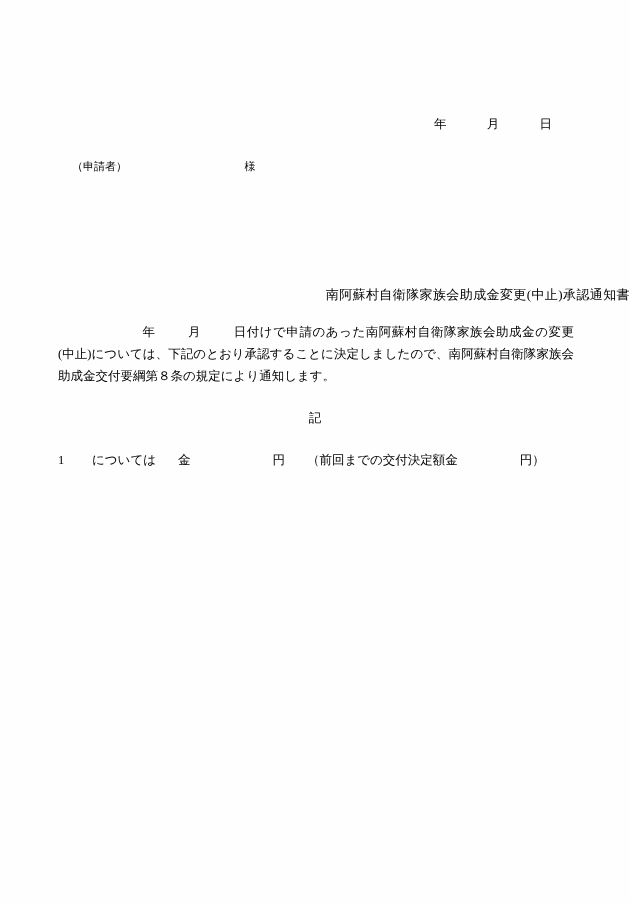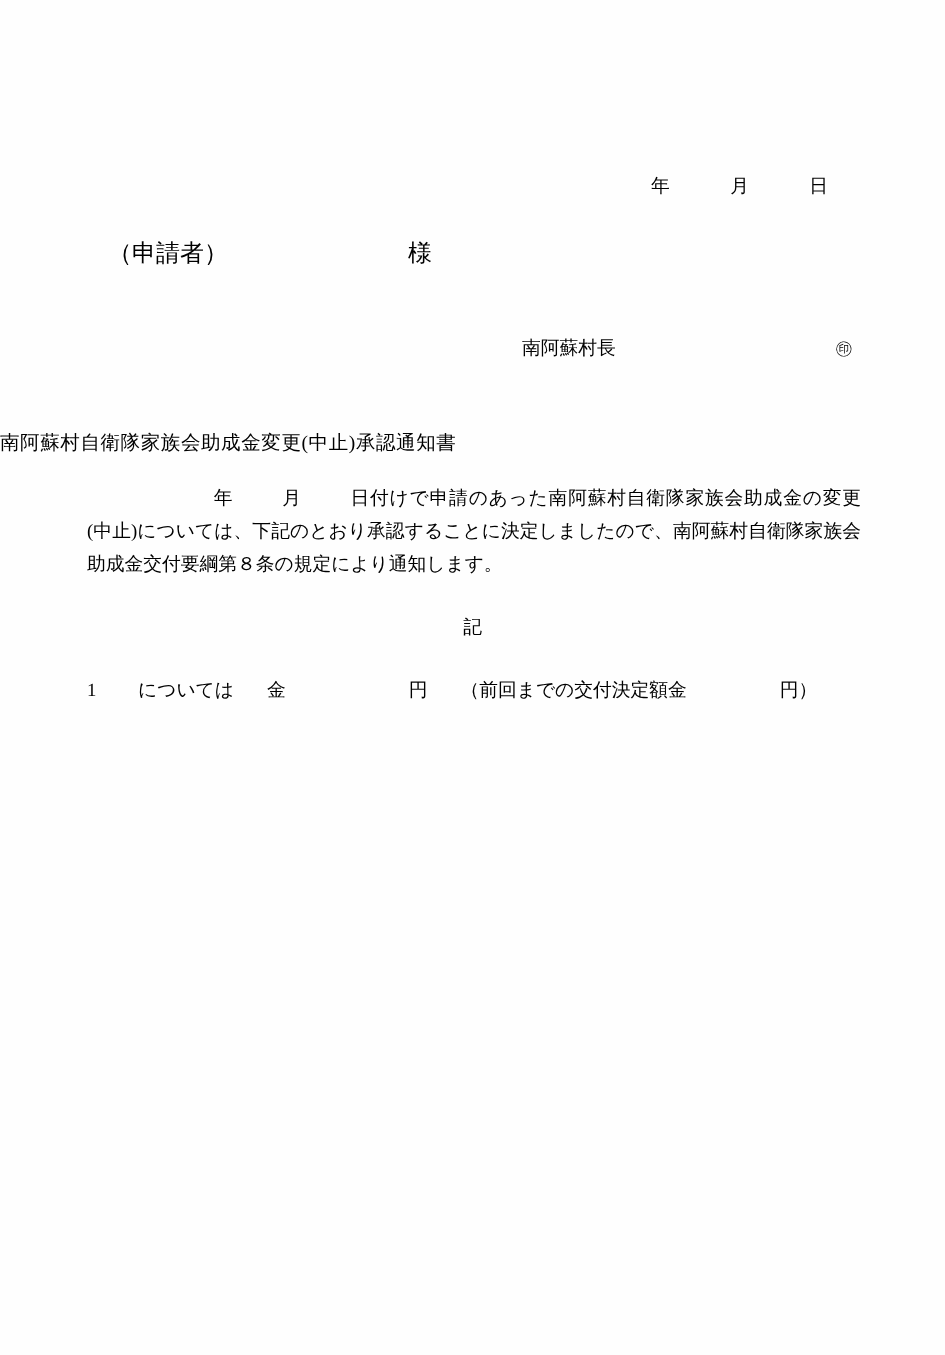--- a/index.html
+++ b/index.html
@@ -42,21 +42,21 @@
     font-size: 12.5px;
     white-space: nowrap;
   }
   .date-line .gap-a { display: inline-block; width: 34px; }
   .date-line .gap-b { display: inline-block; width: 34px; }
 
   .applicant-row {
     position: absolute;
     left: 72px;
     top: 159px;
-    font-size: 16px;
+    font-size: 11px;
     white-space: nowrap;
   }
   .applicant-row .applicant-gap { display: inline-block; width: 112px; }
 
   .issuer-row {
     position: absolute;
     left: 348px;
     top: 224px;
     font-size: 12.5px;
     white-space: nowrap;
@@ -65,21 +65,21 @@
   .seal {
     display: inline-block;
     font-size: 11.5px;
   }
 
   .doc-title {
     position: absolute;
     left: 0;
     top: 286px;
     width: 630px;
-    text-align: left;
+    text-align: right;
     font-size: 13px;
     letter-spacing: 0.4px;
     white-space: nowrap;
   }
 
   .body-text {
     position: absolute;
     left: 58px;
     top: 322px;
     width: 516px;
@@ -127,25 +127,20 @@
     <span class="gap-b"></span>
     <span>日</span>
   </div>
 
   <div class="applicant-row">
     <span>（申請者）</span>
     <span class="applicant-gap"></span>
     <span>様</span>
   </div>
 
-  <div class="issuer-row">
-    <span>南阿蘇村長</span>
-    <span class="issuer-gap"></span>
-    <span class="seal">㊞</span>
-  </div>
 
   <div class="doc-title">南阿蘇村自衛隊家族会助成金変更(中止)承認通知書</div>
 
   <div class="body-text">
     <span class="indent"></span><span>年</span><span class="gap-a"></span><span>月</span><span class="gap-b"></span><span>日付けで申請のあった南阿蘇村自衛隊家族会助成金の変更(中止)については、下記のとおり承認することに決定しましたので、南阿蘇村自衛隊家族会助成金交付要綱第８条の規定により通知します。</span>
   </div>
 
   <div class="ki-mark">記</div>
 
   <div class="item-line">

